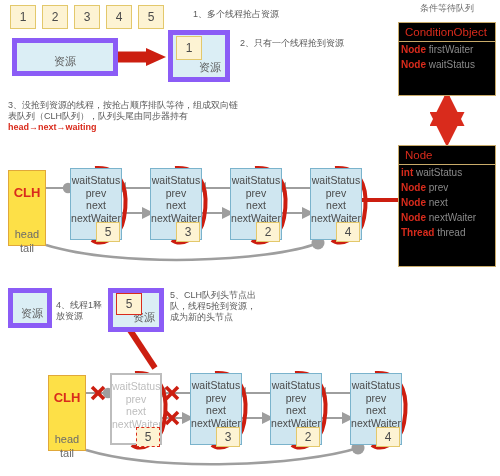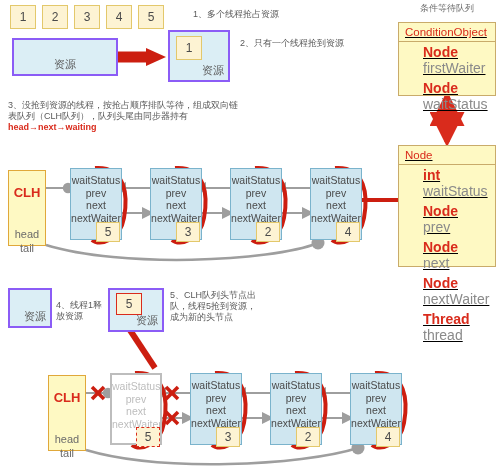--- a/index.html
+++ b/index.html
@@ -24,53 +24,53 @@
     display:flex;align-items:center;justify-content:center;
   }
   .badge-dash{
     background:#fdf3d3;border:1.5px dashed #d92b1c;
     color:#4a4a4a;font-size:12px;
     display:flex;align-items:center;justify-content:center;
   }
 
   
   .resource{
-    background:#dbeef5;border:2px solid #8b5cf6;
+    background:#dbeef5;border:5px solid #8b5cf6;
     color:#5b5b5b;font-size:11px;
     display:flex;align-items:flex-end;justify-content:center;
     padding-bottom:2px;
   }
   .resource-lbl{position:absolute;right:4px;bottom:2px;font-size:11px;color:#5b5b5b;}
 
   
   .clh{
-    background:#fef9c3;border:1.5px solid #e0a83a;
+    background:#fde047;border:1.5px solid #e0a83a;
     display:flex;flex-direction:column;align-items:center;
     justify-content:flex-start;padding-top:14px;
   }
   .clh-title{color:#d92b1c;font-weight:bold;font-size:13px;}
   .clh-sub{color:#6b6b6b;font-size:11px;line-height:14px;margin-top:27px;text-align:center;}
 
   
   .qnode{
     background:#cfe6f0;border:1px solid #7ab3cc;
     color:#4a4a4a;font-size:10.5px;line-height:12.5px;
     text-align:center;padding-top:5px;
   }
   .qnode.dead{
     background:#ffffff;border:2px solid #bdbdbd;color:#bdbdbd;
   }
 
   
-  .uml{background:#fef9c3;border:1px solid #c9ab6a;text-decoration:underline;}
+  .uml{background:#000000;border:1px solid #c9ab6a;}
   .uml-head{
     border-bottom:1px solid #c9ab6a;
     font-size:11.5px;color:#d92b1c;padding:3px 6px;
   }
-  .uml-row{font-size:14px;padding:2px 24px;color:#8a8a8a;}
+  .uml-row{font-size:10px;padding:2px 2px;color:#8a8a8a;}
   .kw{color:#d92b1c;font-weight:bold;}
   .uml-cap{font-size:9px;color:#6e6e6e;text-align:center;}
 
   
   .note{font-size:9px;color:#5a5a5a;line-height:11px;}
   .note .hl{color:#d92b1c;font-weight:bold;}
 
   svg{position:absolute;left:0;top:0;overflow:visible;}
 </style>
 </head>

